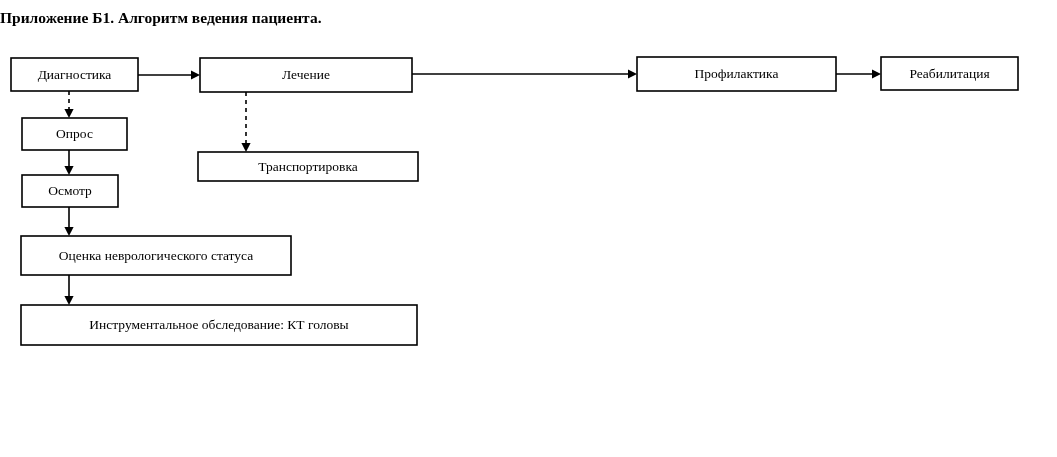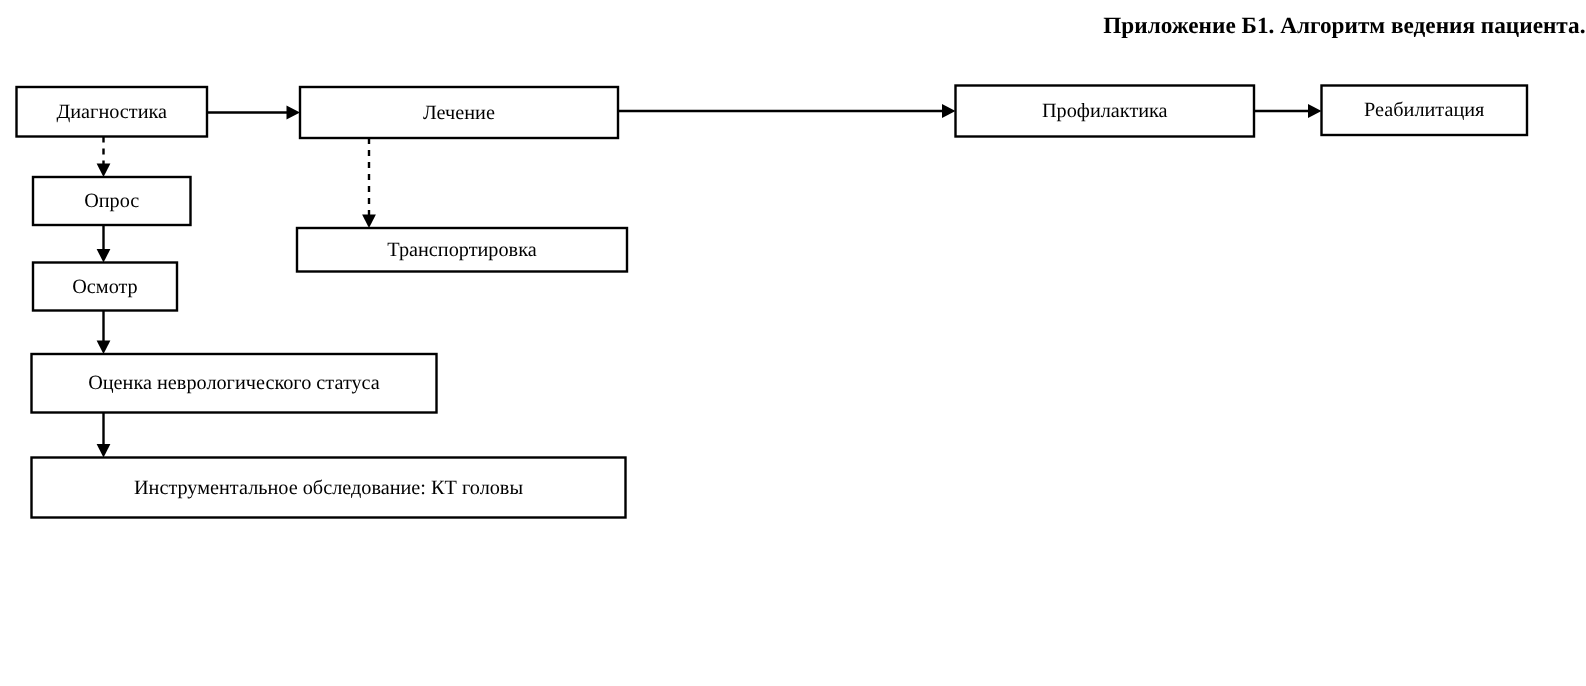--- a/index.html
+++ b/index.html
@@ -12,21 +12,21 @@
     height: 457px;
     position: relative;
     font-family: "Liberation Serif", "DejaVu Serif", serif;
     overflow: hidden;
   }
   #diagram-title {
     position: absolute;
     left: 0;
     top: 9px;
     width: 1057px;
-    text-align: right;
+    text-align: left;
     font-family: "Liberation Serif", "DejaVu Serif", serif;
     font-weight: bold;
     font-size: 15.5px;
     color: #000000;
     letter-spacing: 0px;
     white-space: nowrap;
   }
   #flow-canvas {
     position: absolute;
     left: 0;

